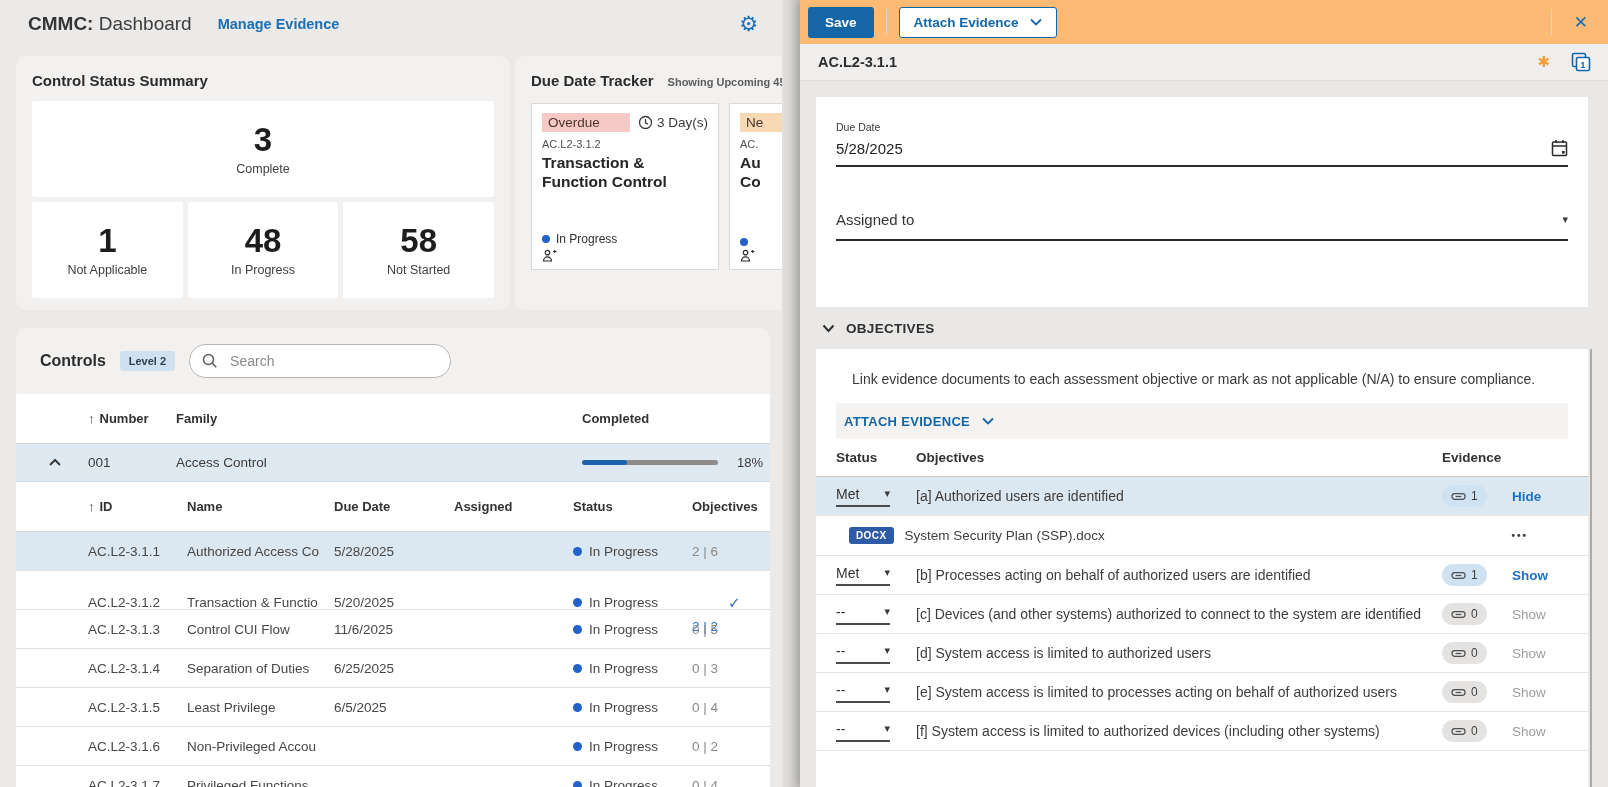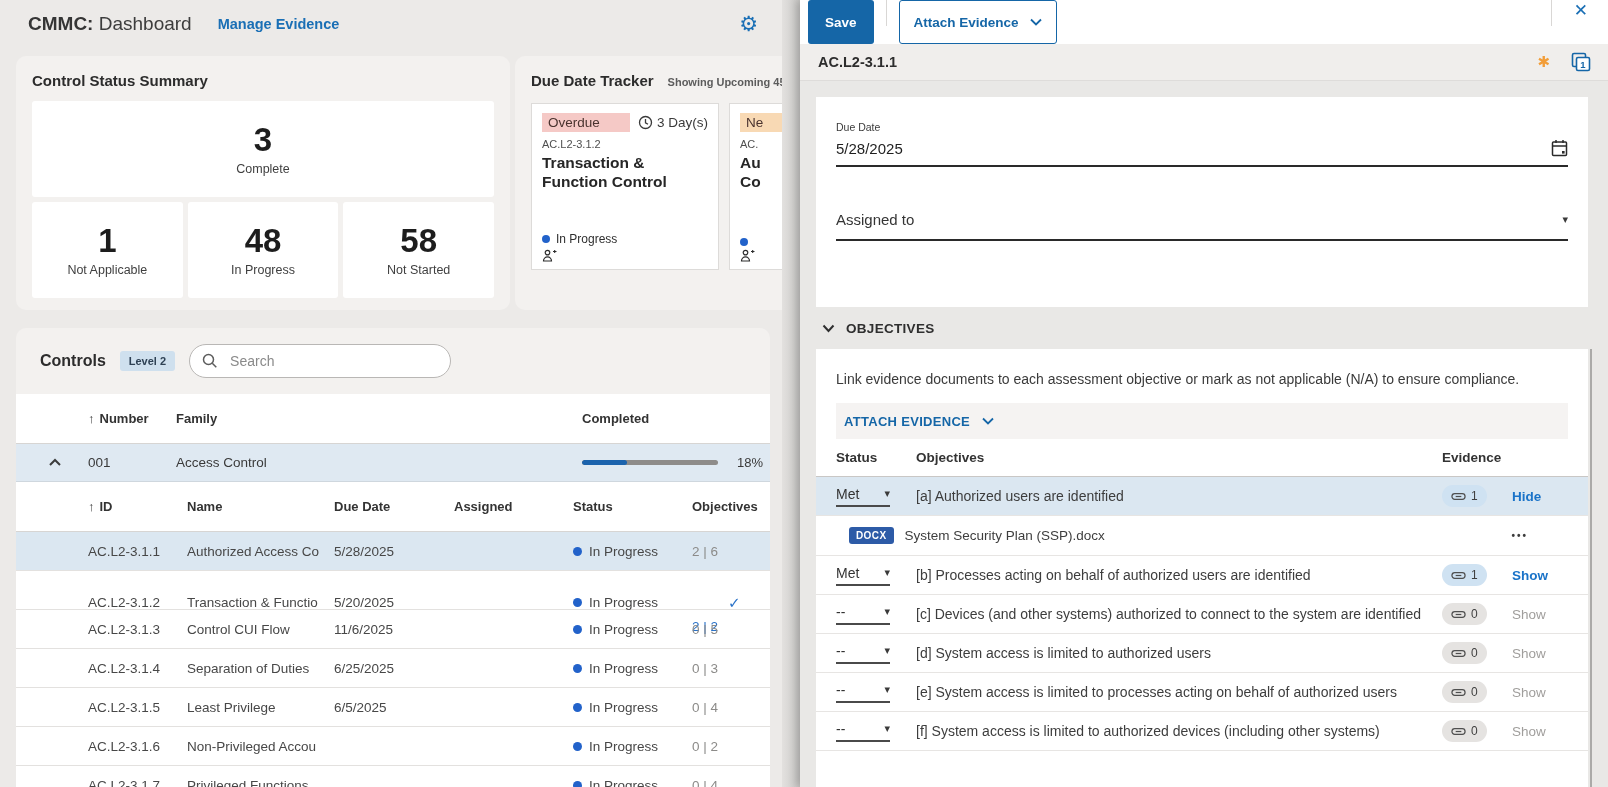--- a/index.html
+++ b/index.html
@@ -74,21 +74,21 @@
   .cnt { color:#8c8b89; }
   .cnt.blue { color:#2a72c8;margin-top:48px; }
   .check { color:#2a72c8; font-size:15px; font-weight:bold; font-family:"DejaVu Sans",sans-serif; }
   .tbody-extra { height:30px; background:#fff; }
 
   
   .gap { width:18px; flex:none; background:linear-gradient(to right,#e3e1df,#c9c8c6); }
 
   
   .right { flex:1; background:#e9e8e6; display:flex; flex-direction:column; box-shadow:-4px 0 8px rgba(0,0,0,0.18); position:relative; }
-  .topbar { height:44px; background:#ffffff; display:flex; padding:0 10px 0 8px; flex:none; }
+  .topbar { height:44px; background:#fdba74; display:flex; align-items:center; padding:0 10px 0 8px; flex:none; }
   .save-btn { background:#1566a7; color:#fff; font-weight:bold; font-size:13.5px; border:none; padding:8px 17px; border-radius:3px; font-family:inherit; cursor:pointer; }
   .vdiv { width:1px; height:26px; background:#d9d7d5; margin:0 12px; }
   .attach-btn { display:flex; align-items:center; gap:11px; background:#fff; border:1.5px solid #1566a7; color:#1566a7; font-weight:bold; font-size:13.5px; padding:7px 14px; border-radius:3px; font-family:inherit; cursor:pointer; }
   .topbar .sp { flex:1; }
   .close-x { font-size:17px; color:#1a6fb5; margin:0 10px; font-family:"DejaVu Sans",sans-serif; cursor:pointer; }
 
   .titlebar { height:37px; background:#f0eeec; border-bottom:1px solid #dedcda; display:flex; align-items:center; padding:0 16px 0 18px; flex:none; }
   .ctl-id { font-size:14.5px; font-weight:bold; color:#2d2d2d; }
   .titlebar .sp { flex:1; }
   .req-ast { color:#f29d38; font-size:15px; margin-right:20px; font-family:"DejaVu Sans",sans-serif; }
@@ -104,21 +104,21 @@
   .dd-arrow { font-size:11px; color:#3a3a3a; }
   .fgroup3 { border-bottom:2px solid #2a2a2a; padding-bottom:9px; }
   .flabel-notes { font-size:14.5px; color:#353535; }
 
   .section-head { display:flex; align-items:center; gap:11px; height:42px; padding-left:6px; flex:none; cursor:pointer; }
   .section-title { font-size:13.5px; font-weight:bold; color:#2f2f2f; letter-spacing:0.3px; }
 
   .obj-wrap { position:relative; flex:1; }
   .obj-card { background:#fff; height:100%; padding-top:22px; overflow:hidden; }
   .vline { position:absolute; right:-4px; top:0; bottom:0; width:2px; background:#abaaa8; }
-  .obj-desc { padding:0 20px; font-size:14px; color:#3a3a3a; }
+  .obj-desc { padding:0 36px; font-size:14px; color:#3a3a3a; }
   .attach-strip { margin:16px 20px 0; background:#f5f3f2; height:36px; display:flex; align-items:center; padding-left:8px; gap:12px; cursor:pointer; }
   .attach-label { font-size:13px; font-weight:bold; color:#1566a7; letter-spacing:0.3px; }
   .ogrid { display:grid; grid-template-columns:80px 1fr 70px 56px; align-items:center; padding:0 20px; }
   .ohead { height:38px; font-size:13.5px; font-weight:bold; color:#333; border-bottom:1px solid #c9c7c5; }
   .ohead .nowrap { white-space:nowrap; }
   .orow { height:39px; font-size:14px; color:#3d3d3d; border-bottom:1px solid #e7e5e3; }
   .orow.sel { background:#dbe7f1; }
   .sel-ctrl { display:inline-flex; justify-content:space-between; align-items:center; width:54px; border-bottom:2px solid #4a4a4a; padding-bottom:3px; font-size:14px; color:#333; cursor:pointer; }
   .otext { white-space:nowrap; overflow:hidden; padding-right:10px; }
   .pill { display:inline-flex; align-items:center; gap:5px; height:22px; padding:0 9px; border-radius:11px; font-size:12px; color:#3f3f3f; justify-self:start; }

